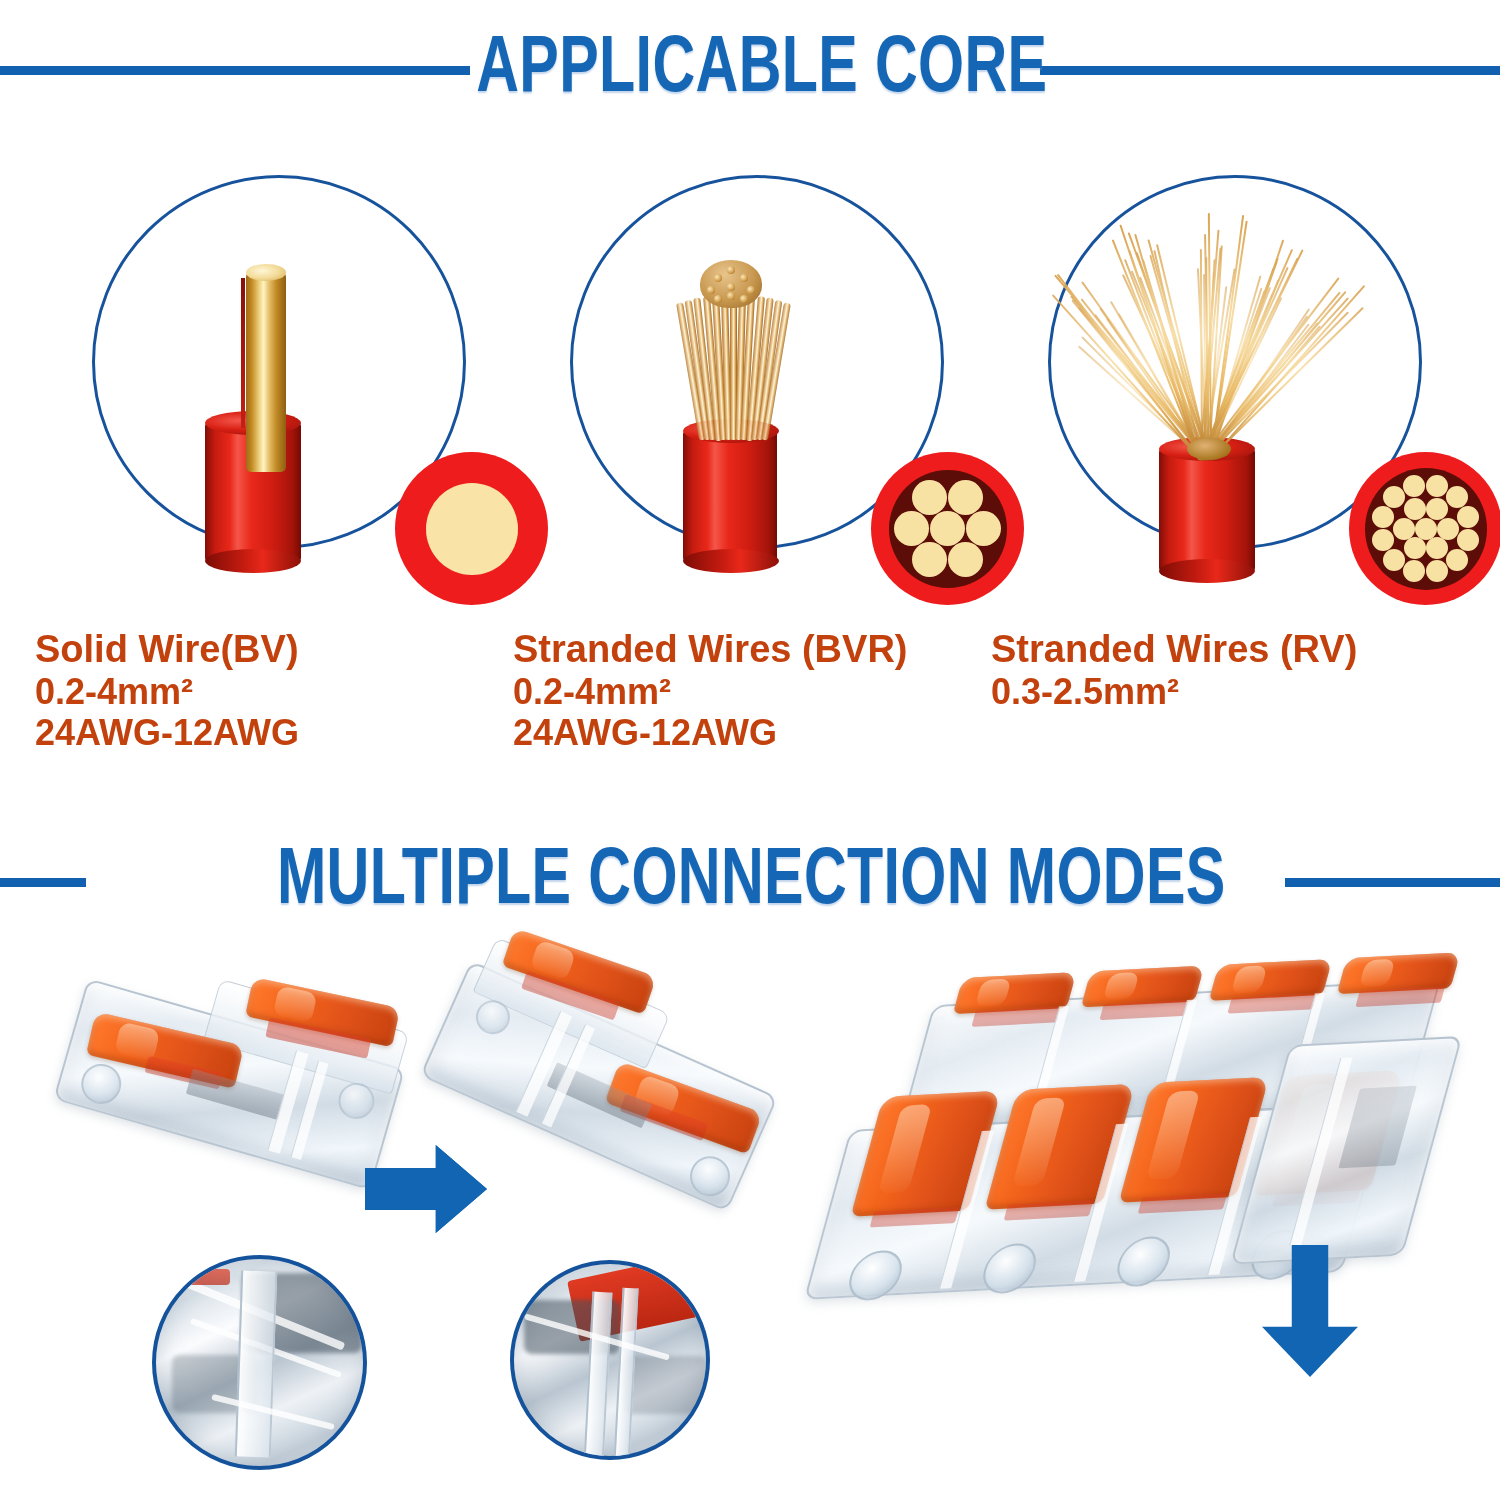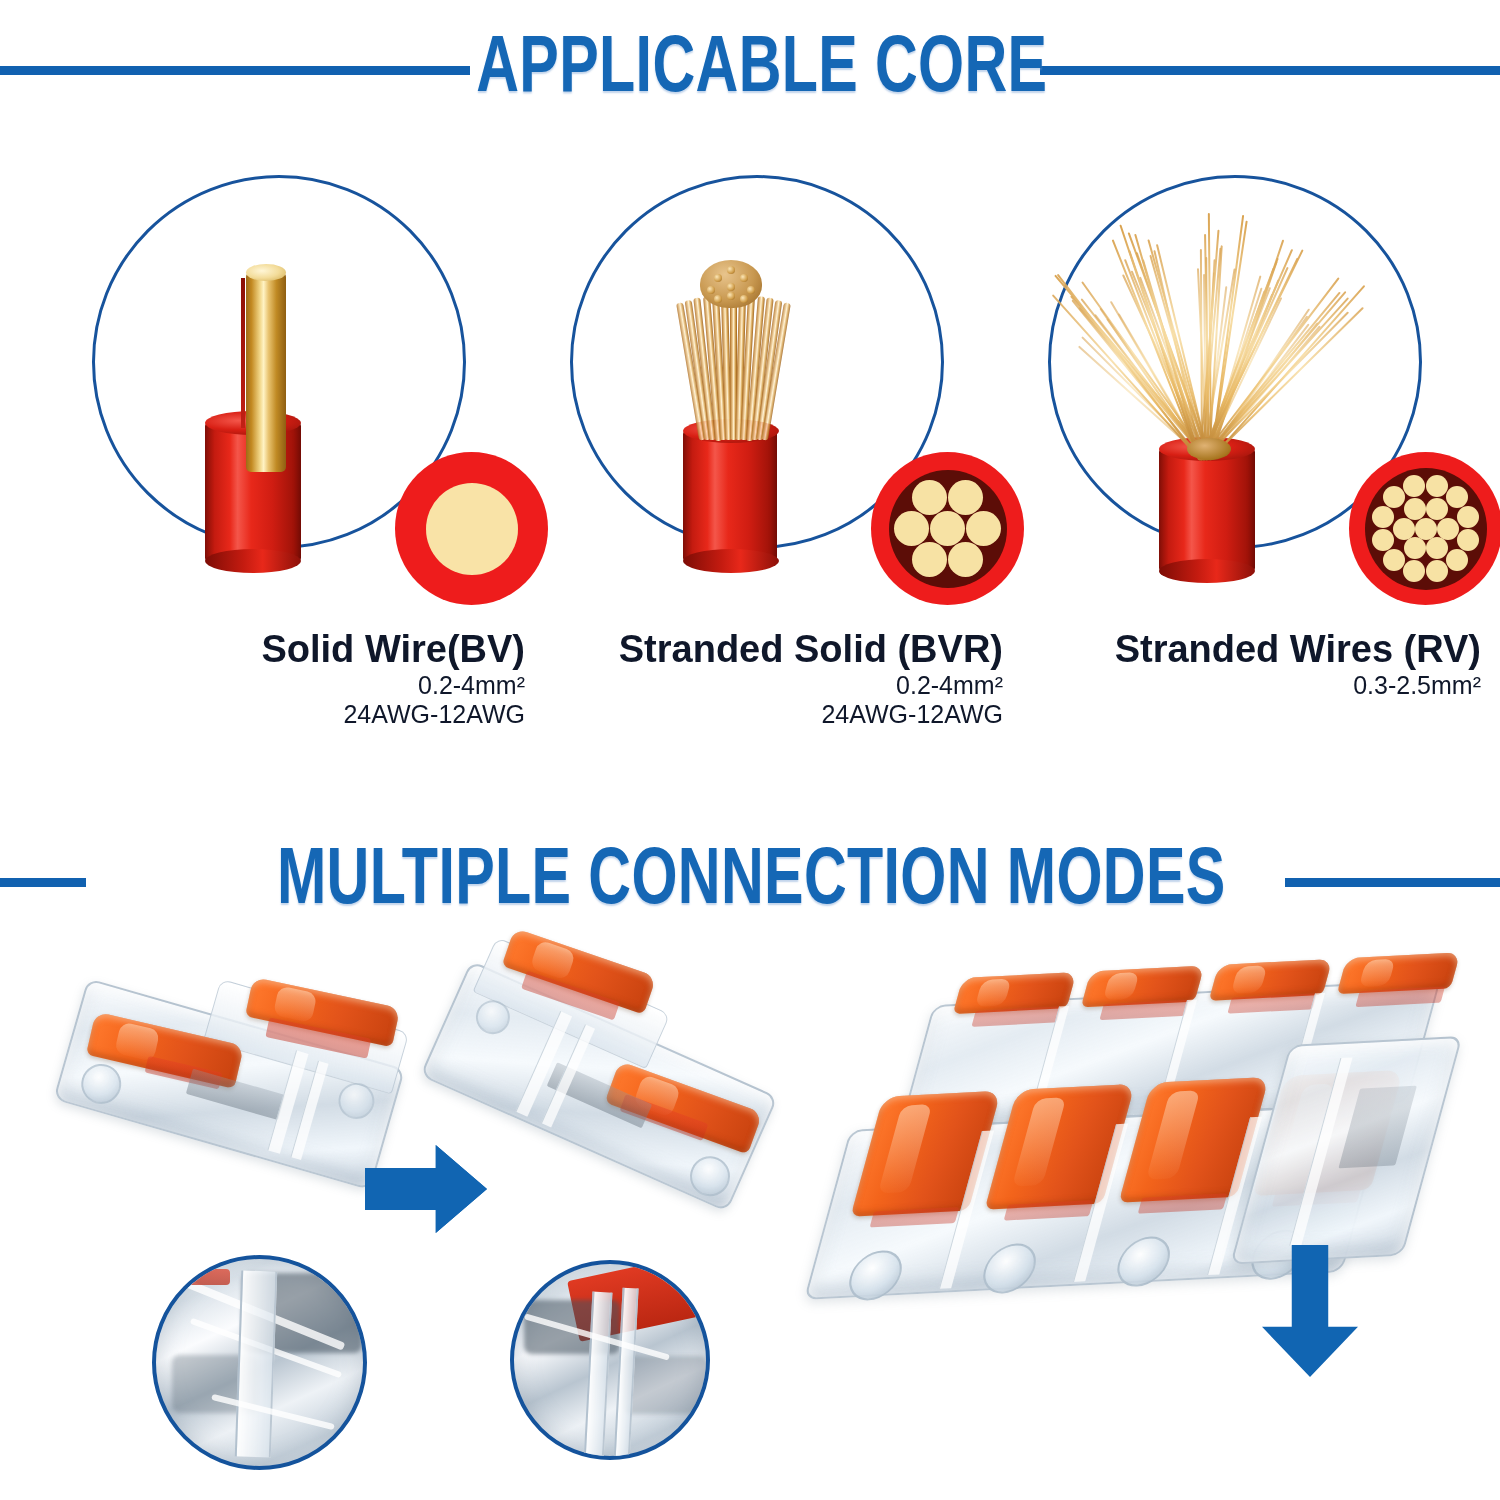--- a/index.html
+++ b/index.html
@@ -147,26 +147,26 @@
   }
   .xdot {
     position: absolute; border-radius: 50%;
     background: #f7e2a4;
   }
 
   
   .caption {
     position: absolute;
     width: 100%;
-    text-align: right;
-    color: #0f172a;
+    text-align: left;
+    color: #c2410c;
     line-height: 1.14;
   }
   .cap-title { font-size: 38px; font-weight: 700; white-space: nowrap; }
-  .cap-line  { font-size: 25px; font-weight: 400; white-space: nowrap; }
+  .cap-line  { font-size: 36px; font-weight: 700; white-space: nowrap; }
 
   
   .connector-wrap { position: absolute; }
 
   .conn {
     position: absolute;
     transform-style: flat;
   }
   .conn-body {
     position: absolute;
@@ -346,21 +346,21 @@
           <div class="xdot" style="width: 35px; height: 35px; left: 95px; top: 59px;"></div>
           <div class="xdot" style="width: 35px; height: 35px; left: 77px; top: 90.1769px;"></div>
           <div class="xdot" style="width: 35px; height: 35px; left: 41px; top: 90.1769px;"></div>
           <div class="xdot" style="width: 35px; height: 35px; left: 23px; top: 59px;"></div>
           <div class="xdot" style="width: 35px; height: 35px; left: 41px; top: 27.8231px;"></div>
           <div class="xdot" style="width: 35px; height: 35px; left: 77px; top: 27.8231px;"></div>
         </div>
     </div>
 
     <div class="caption" style="top:468px;">
-      <div class="cap-title">Stranded Solid (BVR)</div>
+      <div class="cap-title">Stranded Wires (BVR)</div>
       <div class="cap-line">0.2-4mm²</div>
       <div class="cap-line">24AWG-12AWG</div>
     </div>
   </div>
 
   <div class="wire-panel" id="panel2">
     <div class="big-circle"></div>
 
     <div class="wire">
       <div class="jacket" style="left:168px; top:288px; width:96px; height:124px;"></div>

